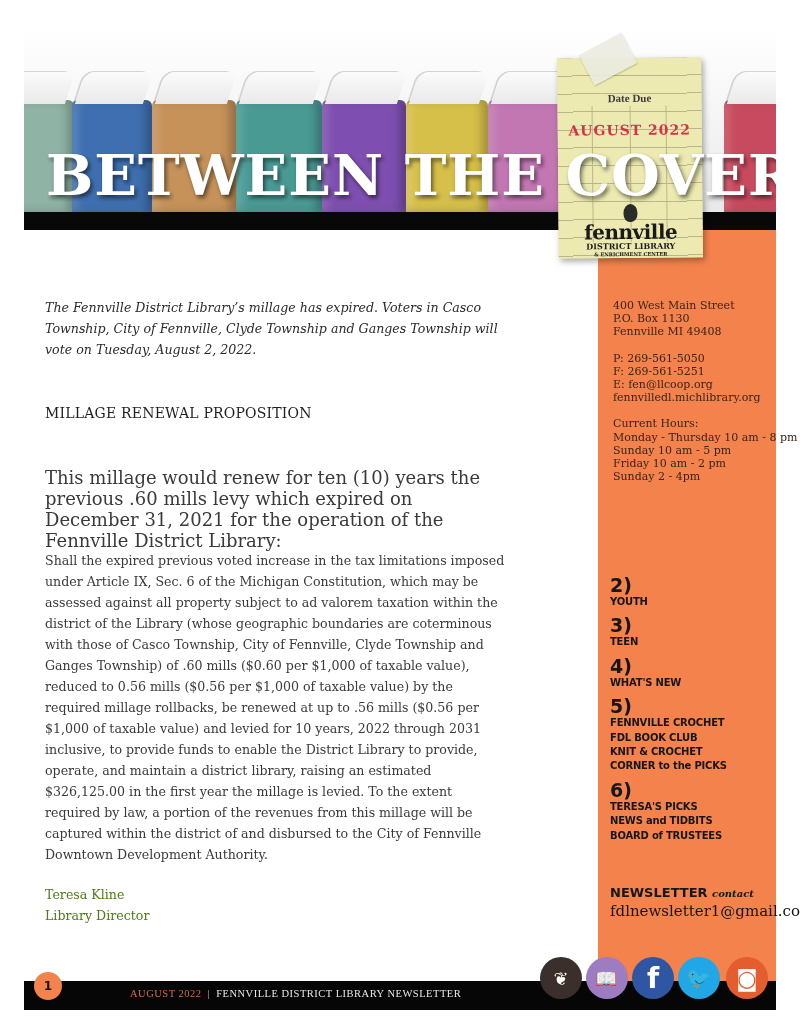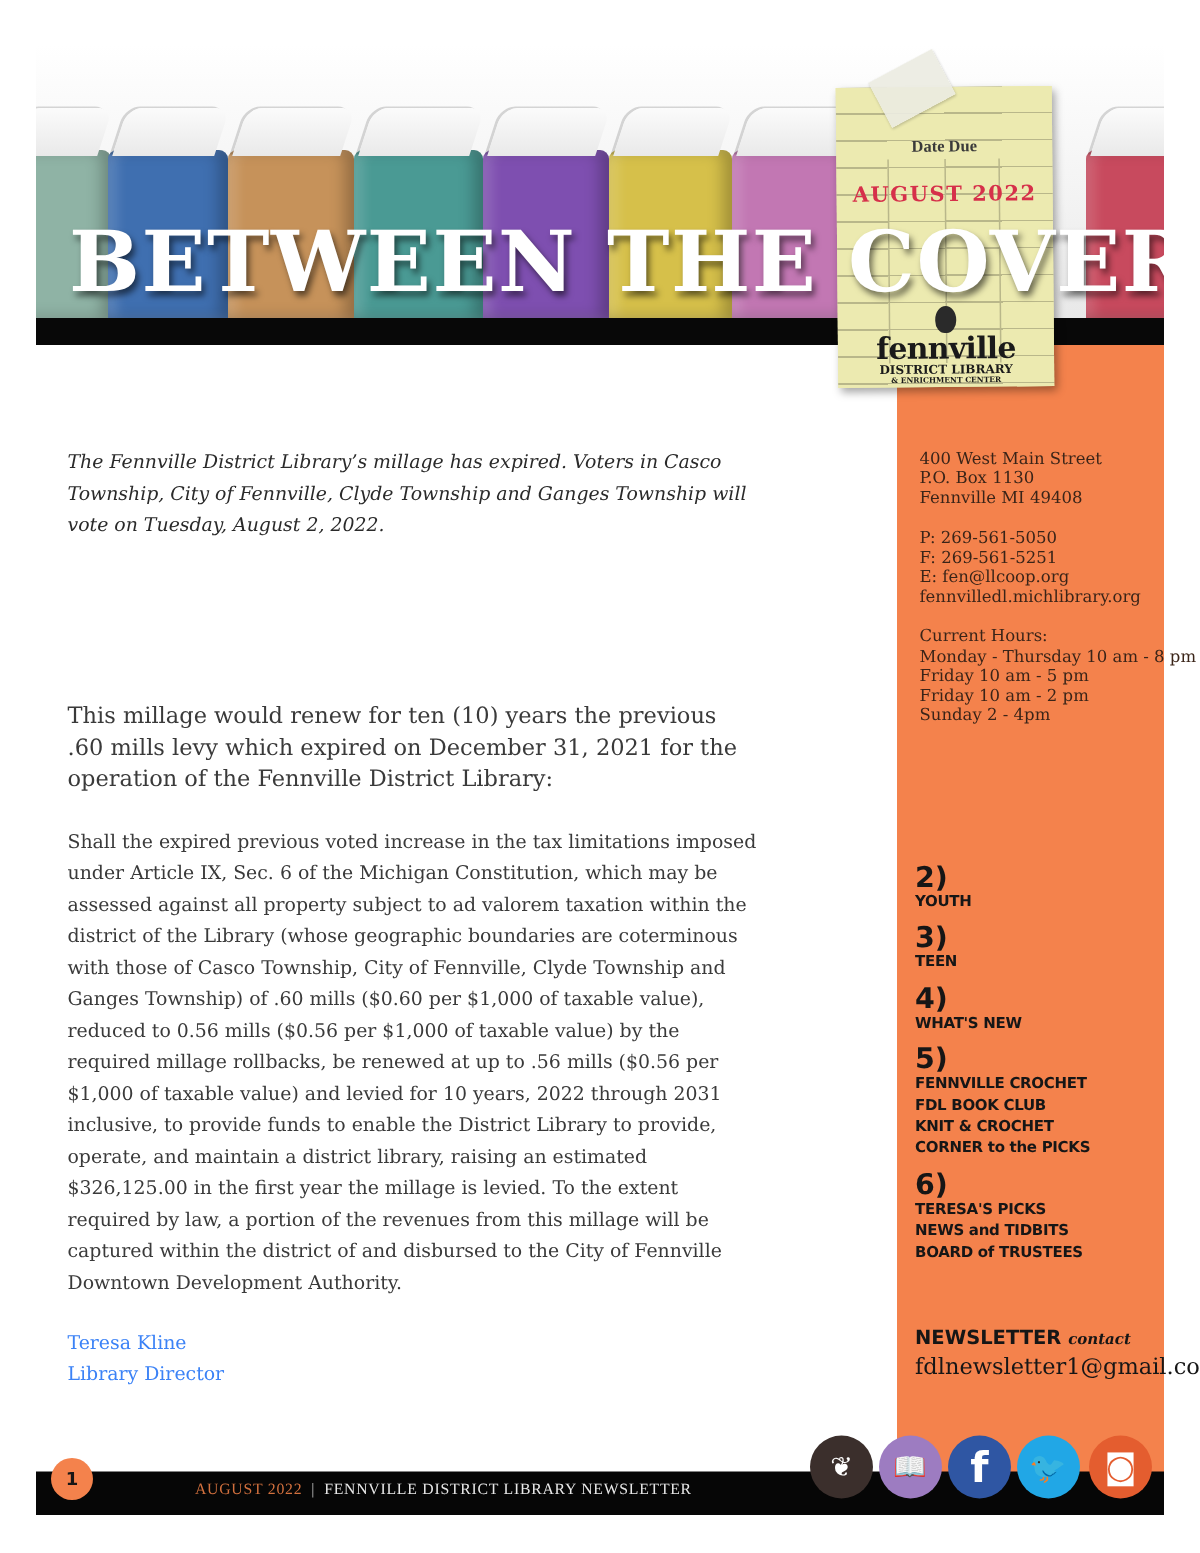--- a/index.html
+++ b/index.html
@@ -37,23 +37,23 @@
     .toc .grp { margin-bottom: 6px; }
     .nl { position: absolute; left: 12px; top: 655px; }
     .nl .h { font-family: "DejaVu Sans", sans-serif; font-weight: bold; font-size: 13px; color: #161616; }
     .nl .h i { font-family: "DejaVu Serif", serif; font-style: italic; font-size: 10px; }
     .nl .mail { font-family: "DejaVu Serif", serif; font-size: 15px; color: #161616; margin-top: 2px; }
 
     
     .main { position: absolute; left: 45px; top: 297px; width: 455px; }
     .intro { font-family: "DejaVu Serif", serif; font-style: italic; font-size: 12.6px; line-height: 21px; color: #2a2a2a; margin: 0; }
     .heading { font-family: "DejaVu Serif", serif; font-size: 14px; line-height: 21px; color: #1f1f1f; margin: 0; position: absolute; top: 106px; letter-spacing: 0.2px; }
-    .body1 { position: absolute; top: 170px; font-family: "DejaVu Serif", serif; font-size: 15px; line-height: 21px; color: #3a3a3a; margin: 0; width: 460px; }
+    .body1 { position: absolute; top: 170px; font-family: "DejaVu Serif", serif; font-size: 18px; line-height: 21px; color: #3a3a3a; margin: 0; width: 460px; }
     .body2 { position: absolute; top: 253px; font-family: "DejaVu Serif", serif; font-size: 12.6px; line-height: 21px; color: #3a3a3a; margin: 0; width: 460px; }
-    .sig { position: absolute; top: 587px; font-family: "DejaVu Serif", serif; font-size: 12.6px; line-height: 21px; color: #3b82f6; }
+    .sig { position: absolute; top: 587px; font-family: "DejaVu Serif", serif; font-size: 12.6px; line-height: 21px; color: #4d7c0f; }
 
     
     .footer { position: absolute; left: 24px; top: 981px; width: 752px; height: 29px; background: #060606; }
     .pagenum { position: absolute; left: 34px; top: 972px; width: 28px; height: 28px; border-radius: 50%; background: #f4824c; color: #161616; font-family: "DejaVu Sans", sans-serif; font-weight: bold; font-size: 12px; text-align: center; line-height: 28px; z-index: 3; }
     .footer-text { position: absolute; left: 130px; top: 988px; font-family: Liberation Serif, serif; font-size: 10.5px; letter-spacing: 0.5px; color: #e8e8e8; white-space: nowrap; }
     .footer-text .m { color: #d2703e; }
     .footer-text .sep { color: #bfbfbf; margin: 0 6px; }
     .social { position: absolute; top: 957px; width: 42px; height: 42px; border-radius: 50%; display: flex; align-items: center; justify-content: center; color: #ffffff; font-family: "DejaVu Sans", sans-serif; font-weight: bold; z-index: 4; }
   </style>
 </head>
@@ -114,21 +114,21 @@
     <div>P.O. Box 1130</div>
     <div>Fennville MI 49408</div>
     <div class="gap"></div>
     <div>P: 269-561-5050</div>
     <div>F: 269-561-5251</div>
     <div>E: fen@llcoop.org</div>
     <div>fennvilledl.michlibrary.org</div>
     <div class="gap"></div>
     <div>Current Hours:</div>
     <div>Monday - Thursday 10 am - 8 pm</div>
-    <div>Friday 10 am - 5 pm</div>
+    <div>Sunday 10 am - 5 pm</div>
     <div>Friday 10 am - 2 pm</div>
     <div>Sunday 2 - 4pm</div>
   </div>
 
   <div class="toc">
     <div class="grp">
       <div class="num">2)</div>
       <div class="item">YOUTH</div>
     </div>
     <div class="grp">
@@ -159,20 +159,21 @@
       <span>NEWSLETTER</span>
       <i>contact</i>
     </div>
     <div class="mail">fdlnewsletter1@gmail.com</div>
   </div>
 </div>
 
 <div class="main">
   <p class="intro">The Fennville District Library’s millage has expired. Voters in Casco Township, City of Fennville, Clyde Township and Ganges Township will vote on Tuesday, August 2, 2022.</p>
   <div class="heading">
+    <div>MILLAGE RENEWAL PROPOSITION</div>
   </div>
   <p class="body1">This millage would renew for ten (10) years the previous .60 mills levy which expired on December 31, 2021 for the operation of the Fennville District Library:</p>
   <p class="body2">Shall the expired previous voted increase in the tax limitations imposed under Article IX, Sec. 6 of the Michigan Constitution, which may be assessed against all property subject to ad valorem taxation within the district of the Library (whose geographic boundaries are coterminous with those of Casco Township, City of Fennville, Clyde Township and Ganges Township) of .60 mills ($0.60 per $1,000 of taxable value), reduced to 0.56 mills  ($0.56 per $1,000 of taxable value) by the required millage rollbacks, be renewed at up to .56 mills ($0.56 per $1,000 of taxable value) and levied for 10 years, 2022 through 2031 inclusive, to provide funds to enable the District Library to provide, operate, and maintain a district library, raising an estimated $326,125.00 in the first year the millage is levied.  To the extent required by law, a portion of the revenues from this millage will be captured within the district of and disbursed to the City of Fennville Downtown Development Authority.</p>
   <div class="sig">
     <div>Teresa Kline</div>
     <div>Library Director</div>
   </div>
 </div>
 
 <div class="footer"></div>

